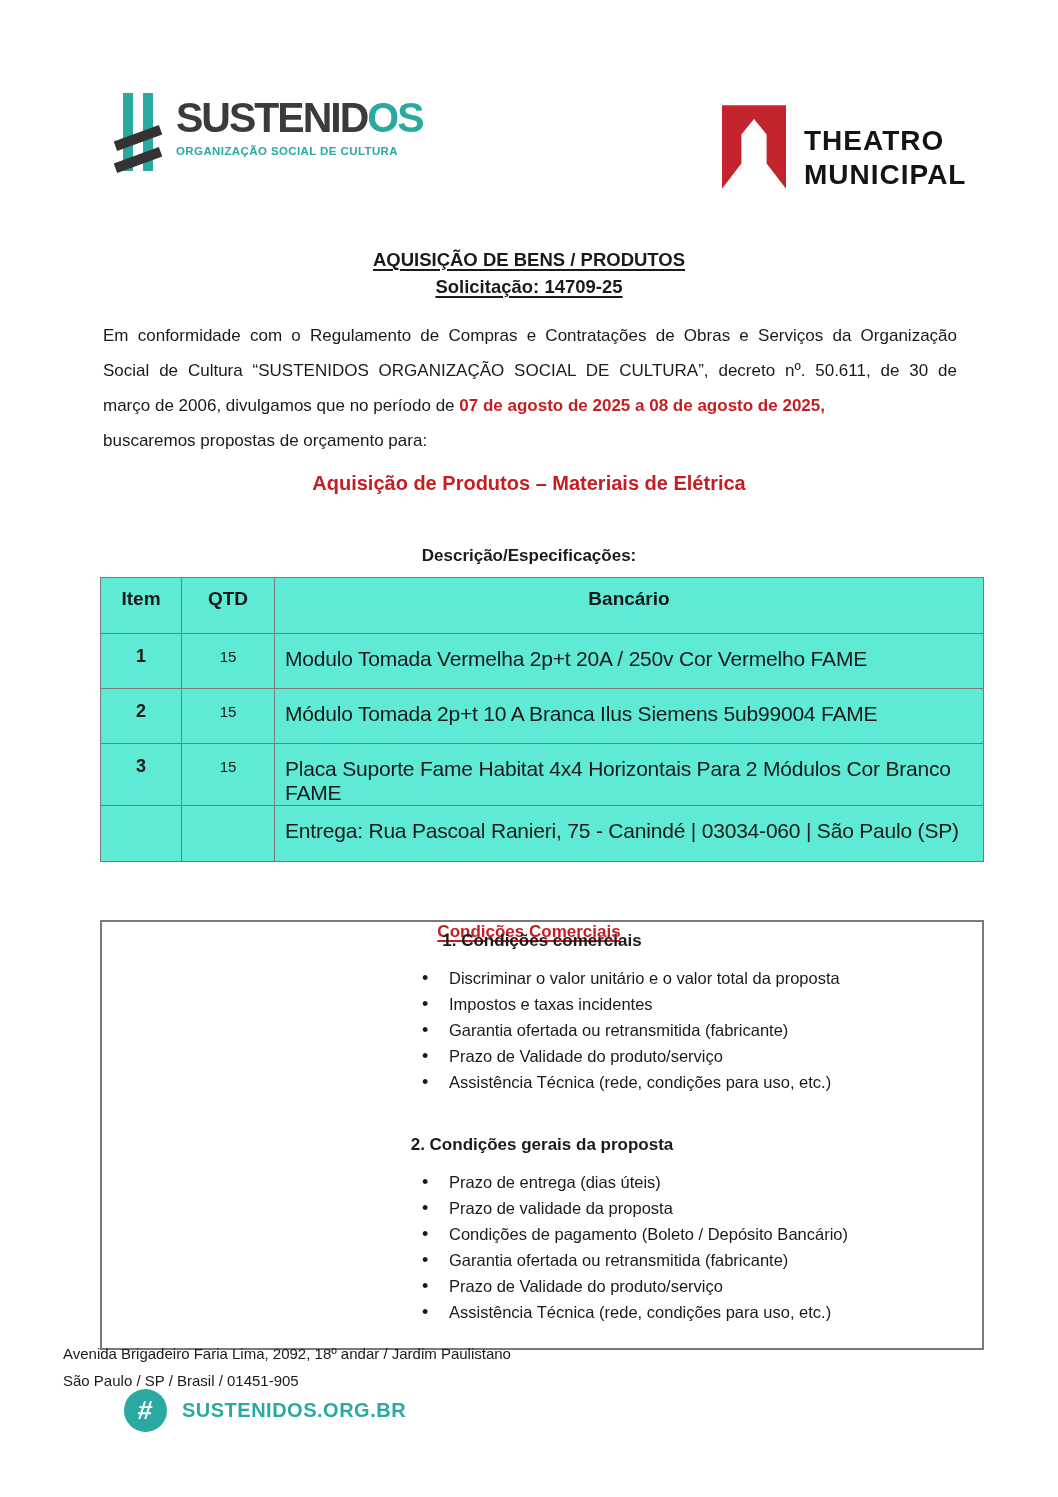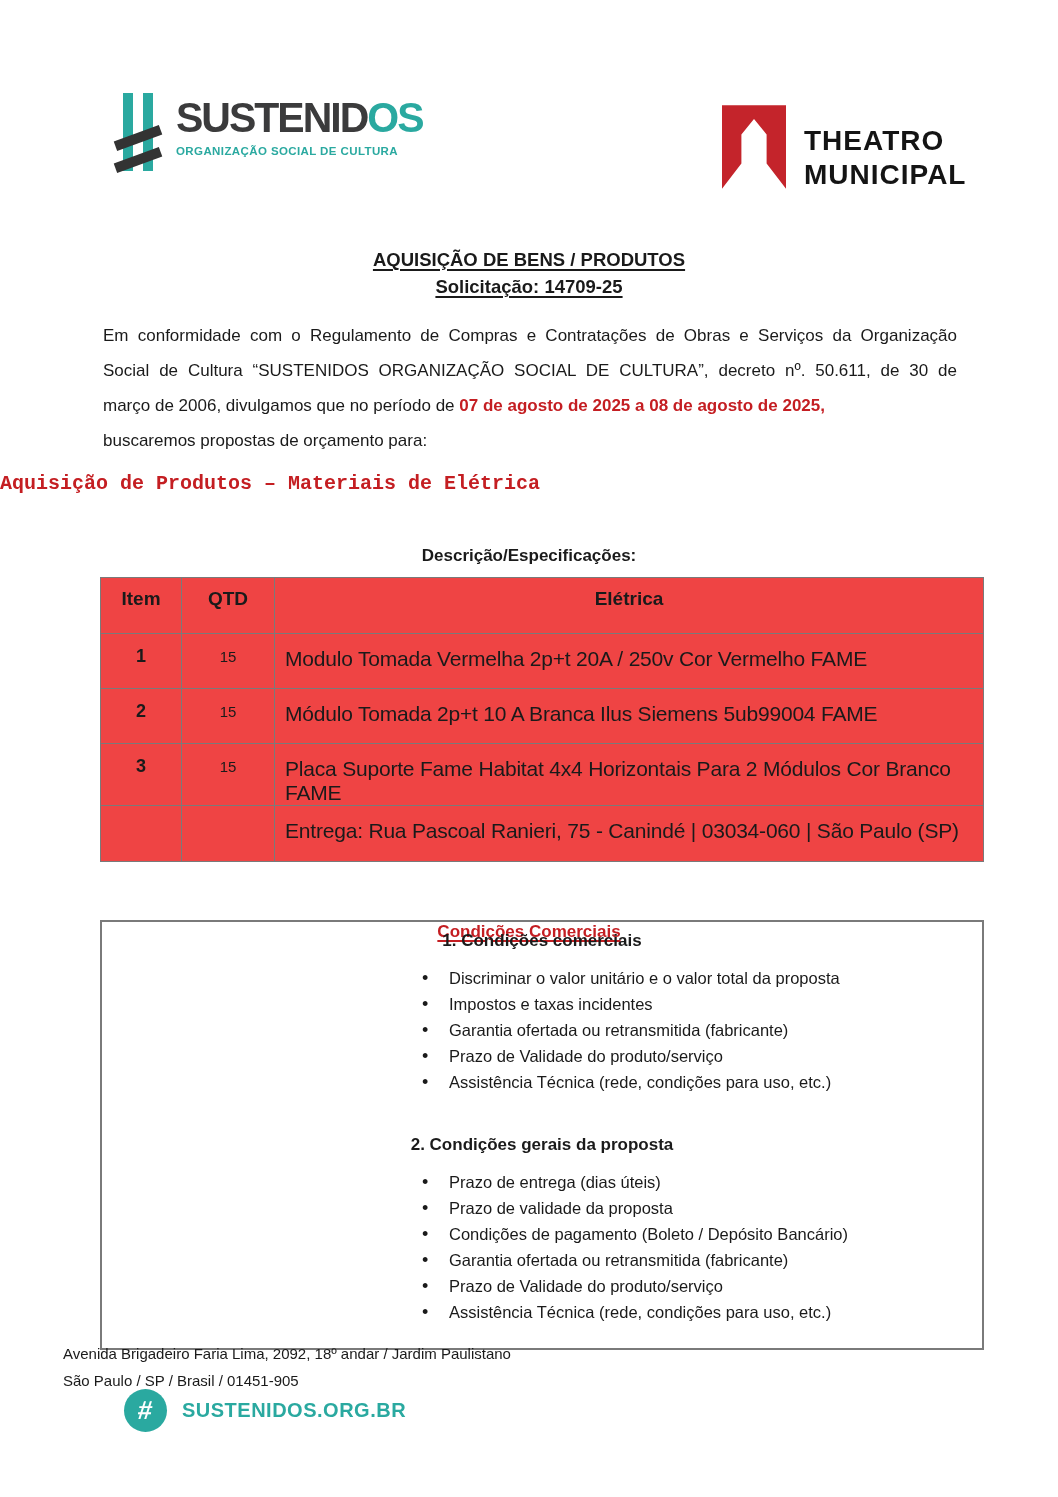--- a/index.html
+++ b/index.html
@@ -27,26 +27,26 @@
   
   .doc-title{position:absolute;left:0;top:246px;width:100%;text-align:center;font-size:18.5px;font-weight:bold;line-height:27px;}
   .doc-title div{text-decoration:underline;text-decoration-thickness:2px;text-underline-offset:3px;}
 
   
   .intro{position:absolute;left:103px;top:318px;width:854px;font-size:17px;line-height:35px;color:#1a1a1a;}
   .intro .fill{text-align:justify;text-align-last:justify;}
   .intro .hl{color:var(--red_text);font-weight:bold;}
 
   
-  .subject{position:absolute;left:0;top:472px;width:100%;color:var(--red_text);font-weight:bold;font-size:20px;font-family:Liberation Mono, monospace;}
+  .subject{position:absolute;left:0;top:472px;width:100%;text-align:center;color:var(--red_text);font-weight:bold;font-size:20px;}
   .spec{position:absolute;left:0;top:546px;width:100%;text-align:center;font-weight:bold;font-size:17px;}
 
   
   table.items{position:absolute;left:100px;top:577px;width:884px;border-collapse:collapse;table-layout:fixed;}
-  table.items td,table.items th{border:1.5px solid var(--border_gray);vertical-align:top;background:#ef4444;}
+  table.items td,table.items th{border:1.5px solid var(--border_gray);vertical-align:top;background:#5eead4;}
   table.items th{font-size:19px;font-weight:bold;padding-top:10px;height:56px;}
   table.items col.c1{width:81px;} table.items col.c2{width:93px;}
   td.item-cell{text-align:center;font-weight:bold;font-size:18px;padding-top:12px;}
   td.qtd-cell{text-align:center;font-size:15px;padding-top:14px;}
   td.desc-cell{font-size:21px;padding:13px 0 0 10px;letter-spacing:-0.2px;}
   tr.r1{height:55px;} tr.r2{height:55px;} tr.r3{height:59px;} tr.rd{height:56px;}
 
   
   .cond-heading{position:absolute;left:0;top:886px;width:100%;text-align:center;color:var(--red_text);font-weight:bold;font-size:17px;text-decoration:underline;text-decoration-thickness:1.5px;text-underline-offset:3px;margin-top:36px;}
   .cond-box{position:absolute;left:100px;top:920px;width:884px;height:430px;border:2px solid var(--border_gray);}
@@ -111,21 +111,21 @@
   <table class="items">
     <colgroup>
         <col class="c1">
         <col class="c2">
         <col>
       </colgroup>
     <tbody>
         <tr>
       <th>Item</th>
       <th>QTD</th>
-      <th>Elétrica</th>
+      <th>Bancário</th>
     </tr>
     <tr class="r1">
       <td class="item-cell">1</td>
       <td class="qtd-cell">15</td>
       <td class="desc-cell">Modulo Tomada Vermelha 2p+t 20A / 250v Cor Vermelho FAME</td>
     </tr>
     <tr class="r2">
       <td class="item-cell">2</td>
       <td class="qtd-cell">15</td>
       <td class="desc-cell">Módulo Tomada 2p+t 10 A Branca Ilus Siemens 5ub99004 FAME</td>

